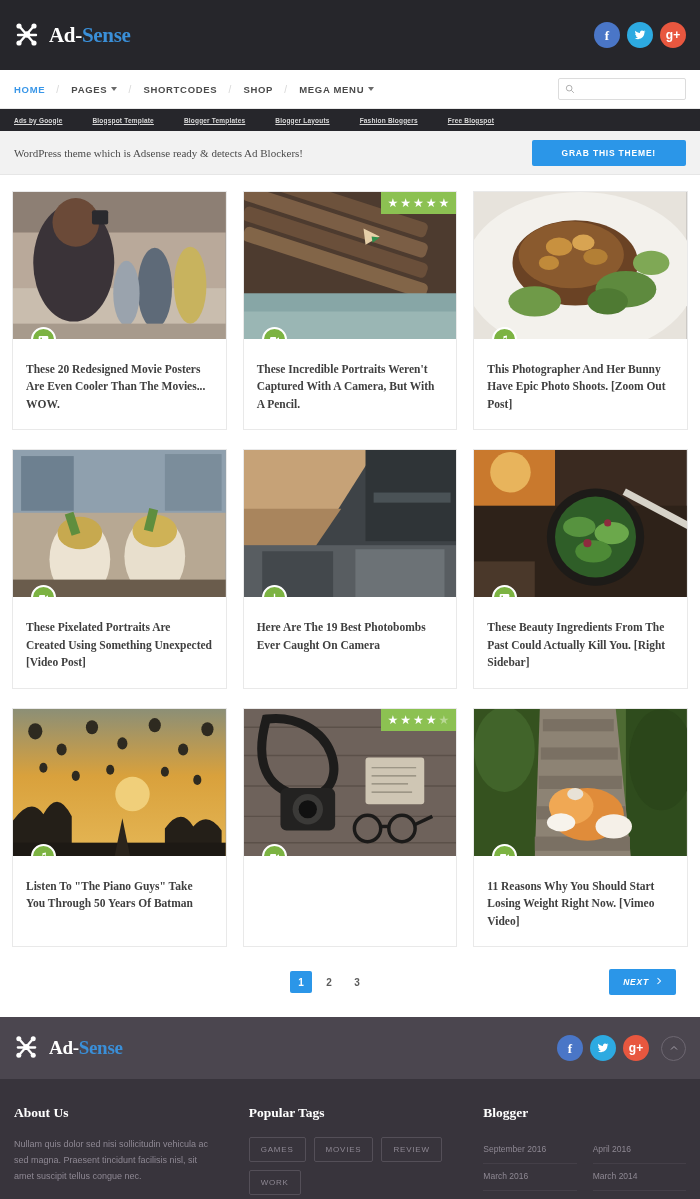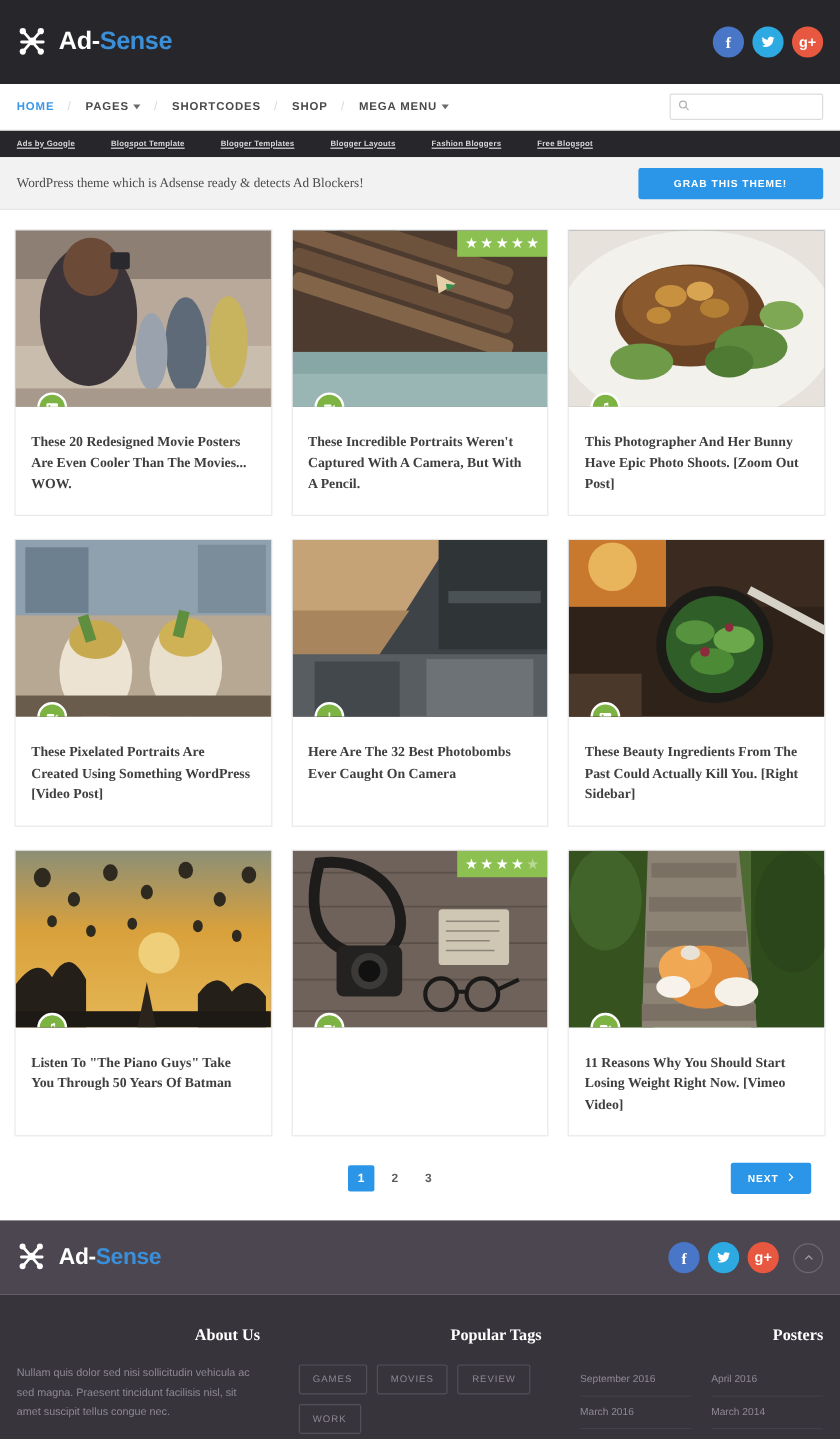--- a/index.html
+++ b/index.html
@@ -22,21 +22,21 @@
     justify-content: space-between;
     padding: 0 14px;
   }
   .logo { display: flex; align-items: center; gap: 9px; }
   .logo-mark { width: 26px; height: 26px; flex: 0 0 26px; }
   .logo-text {
     font-size: 21px;
     font-weight: bold;
     color: #ffffff;
     letter-spacing: -0.3px;
-    font-family: Liberation Sans, sans-serif;
+    font-family: Liberation Serif, serif;
   }
   .logo-text .accent { color: #3a8fd8; }
 
   .social-row { display: flex; gap: 7px; align-items: center; }
   .soc {
     width: 26px; height: 26px; border-radius: 50%;
     display: flex; align-items: center; justify-content: center;
     color: #fff; font-size: 13px; font-weight: bold;
     font-family: "Liberation Serif", serif;
     line-height: 1;
@@ -211,20 +211,21 @@
   .page.current { background: #2b96e8; color: #fff; }
   .next-btn {
     background: #2b96e8; color: #fff;
     font-size: 8.5px; font-weight: bold; letter-spacing: 0.8px;
     padding: 8px 14px;
     border-radius: 2px; border: 0;
     display: flex; align-items: center; gap: 7px;
     text-transform: uppercase;
     font-family: "Liberation Sans", sans-serif;
     cursor: pointer;
+    font-style: italic;
   }
 
   
   .footer-top {
     background: #4b464f;
     height: 62px;
     display: flex; align-items: center; justify-content: space-between;
     padding: 0 14px;
   }
   .footer-top .logo-text { font-size: 19px; }
@@ -243,21 +244,20 @@
     display: grid;
     grid-template-columns: 1fr 1fr 1fr;
     gap: 0 32px;
   }
   .w-title {
     font-size: 13.5px;
     color: #ffffff;
     font-weight: bold;
     font-family: "Liberation Serif", serif;
     margin-bottom: 16px;
-    text-align: right;
   }
   .w-p {
     font-size: 9px;
     color: #8e8893;
     line-height: 1.75;
     margin-bottom: 13px;
   }
   .tags { display: flex; flex-wrap: wrap; gap: 8px; }
   .tag {
     border: 1px solid #544f58;
@@ -468,21 +468,21 @@
             <rect x="0" y="128" width="210" height="19" fill="#6a5c4c"></rect>
           </svg>
           <div class="fmt-badge">
             <svg viewBox="0 0 16 16" width="11" height="11">
                 <rect x="1.5" y="4.5" width="9" height="7" rx="1.6" fill="#fff"></rect>
                 <polygon points="11.5,7 14.5,4.8 14.5,11.2 11.5,9" fill="#fff"></polygon>
               </svg>
           </div>
         </div>
         <div class="card-body">
-          <h2 class="card-title">These Pixelated Portraits Are Created Using Something WordPress [Video Post]</h2>
+          <h2 class="card-title">These Pixelated Portraits Are Created Using Something Unexpected [Video Post]</h2>
         </div>
       </article>
 
       <article class="card">
         <div class="card-thumb">
           <svg class="img" viewBox="0 0 210 147" preserveAspectRatio="xMidYMid slice">
             <rect width="210" height="147" fill="#3e4347"></rect>
             <polygon points="0,0 130,0 92,60 0,60" fill="#c6a277"></polygon>
             <polygon points="0,58 96,58 70,96 0,96" fill="#a9855d"></polygon>
             <rect x="120" y="0" width="90" height="90" fill="#2f3437"></rect>
@@ -493,21 +493,21 @@
           </svg>
           <div class="fmt-badge">
             <svg viewBox="0 0 16 16" width="11" height="11">
                 <rect x="7" y="2.5" width="2" height="6.5" fill="#fff"></rect>
                 <polygon points="4.6,8 11.4,8 8,12" fill="#fff"></polygon>
                 <rect x="4" y="12.6" width="8" height="1.6" fill="#fff"></rect>
               </svg>
           </div>
         </div>
         <div class="card-body">
-          <h2 class="card-title">Here Are The 32 Best Photobombs Ever Caught On Camera</h2>
+          <h2 class="card-title">Here Are The 19 Best Photobombs Ever Caught On Camera</h2>
         </div>
       </article>
 
       <article class="card">
         <div class="card-thumb">
           <svg class="img" viewBox="0 0 210 147" preserveAspectRatio="xMidYMid slice">
             <rect width="210" height="147" fill="#3a2a20"></rect>
             <rect x="0" y="0" width="80" height="60" fill="#c9792d"></rect>
             <circle cx="36" cy="22" r="20" fill="#e8b45c"></circle>
             <rect x="0" y="55" width="210" height="92" fill="#2e2219"></rect>
@@ -716,21 +716,21 @@
     <div>
       <div class="w-title">Popular Tags</div>
       <div class="tags">
         <a class="tag">GAMES</a>
         <a class="tag">MOVIES</a>
         <a class="tag">REVIEW</a>
         <a class="tag">WORK</a>
       </div>
     </div>
     <div>
-      <div class="w-title">Posters</div>
+      <div class="w-title">Blogger</div>
       <div class="archives">
         <a class="arch-item">September 2016</a>
         <a class="arch-item">April 2016</a>
         <a class="arch-item">March 2016</a>
         <a class="arch-item">March 2014</a>
       </div>
     </div>
   </div>
 
 </div>

